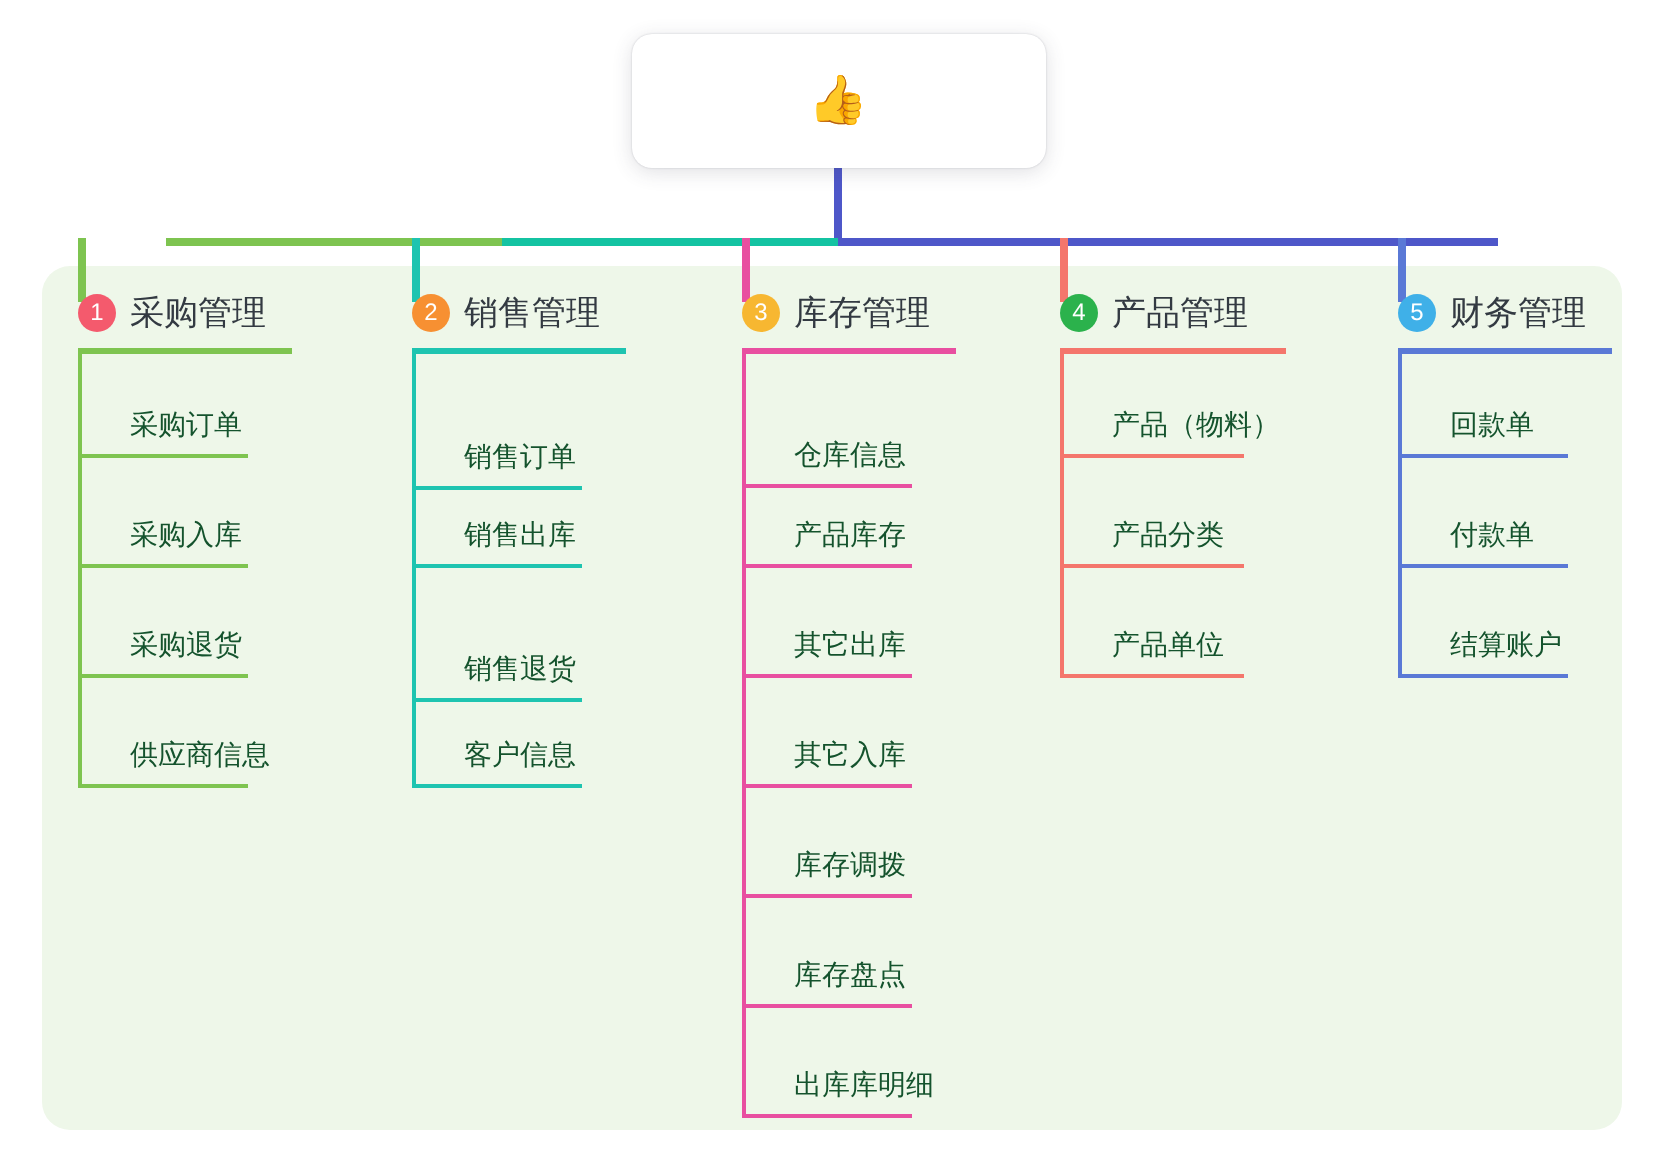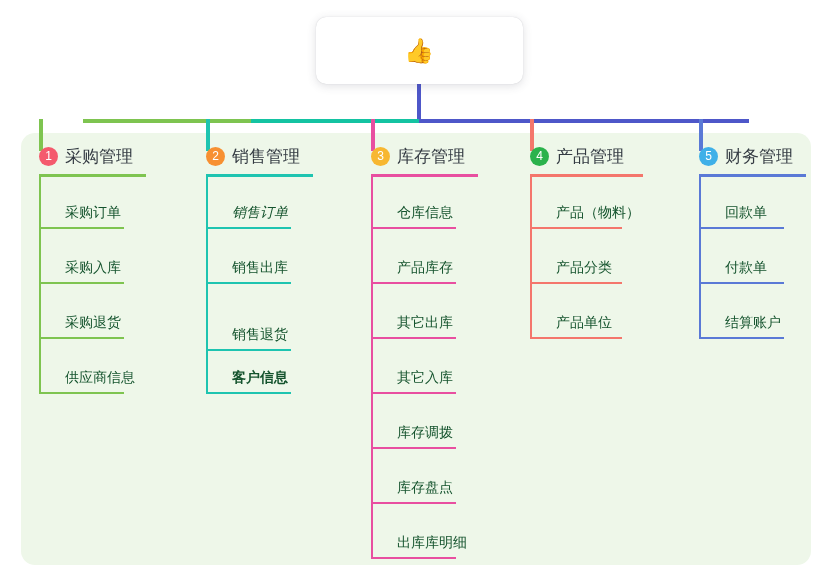--- a/index.html
+++ b/index.html
@@ -200,46 +200,46 @@
       </div>
     </div>
     <div class="col" style="left: 206px;">
       <div class="col-stem" style="background: rgb(30, 196, 176);"></div>
       <div class="col-head">
         <span class="badge" style="background: rgb(247, 144, 50);">2</span>
         <span class="col-head-label">销售管理</span>
       </div>
       <div class="col-rule" style="width: 107px; background: rgb(30, 196, 176);"></div>
       <div class="spine" style="height: 217px; background: rgb(30, 196, 176);"></div>
-      <div class="leaf" style="top: 56px; height: 40px; width: 125px; font-style: italic;">
+      <div class="leaf" style="top: 72px; height: 40px; width: 125px;">
         <span class="leaf-label">销售订单</span>
         <div class="leaf-rule" style="width: 85px; background: rgb(30, 196, 176);"></div>
       </div>
       <div class="leaf" style="top: 111px; height: 40px; width: 125px;">
         <span class="leaf-label">销售出库</span>
         <div class="leaf-rule" style="width: 85px; background: rgb(30, 196, 176);"></div>
       </div>
       <div class="leaf" style="top: 178px; height: 40px; width: 125px;">
         <span class="leaf-label">销售退货</span>
         <div class="leaf-rule" style="width: 85px; background: rgb(30, 196, 176);"></div>
       </div>
-      <div class="leaf" style="top: 221px; height: 40px; width: 125px; font-weight: bold;">
+      <div class="leaf" style="top: 221px; height: 40px; width: 125px;">
         <span class="leaf-label">客户信息</span>
         <div class="leaf-rule" style="width: 85px; background: rgb(30, 196, 176);"></div>
       </div>
     </div>
     <div class="col" style="left: 371px;">
       <div class="col-stem" style="background: rgb(232, 79, 160);"></div>
       <div class="col-head">
         <span class="badge" style="background: rgb(247, 183, 49);">3</span>
         <span class="col-head-label">库存管理</span>
       </div>
       <div class="col-rule" style="width: 107px; background: rgb(232, 79, 160);"></div>
       <div class="spine" style="height: 382px; background: rgb(232, 79, 160);"></div>
-      <div class="leaf" style="top: 56px; height: 40px; width: 125px;">
+      <div class="leaf" style="top: 71px; height: 40px; width: 125px;">
         <span class="leaf-label">仓库信息</span>
         <div class="leaf-rule" style="width: 85px; background: rgb(232, 79, 160);"></div>
       </div>
       <div class="leaf" style="top: 111px; height: 40px; width: 125px; padding-left: 28px;">
         <span class="leaf-label">产品库存</span>
         <div class="leaf-rule" style="width: 85px; background: rgb(232, 79, 160);"></div>
       </div>
       <div class="leaf" style="top: 166px; height: 40px; width: 125px;">
         <span class="leaf-label">其它出库</span>
         <div class="leaf-rule" style="width: 85px; background: rgb(232, 79, 160);"></div>

